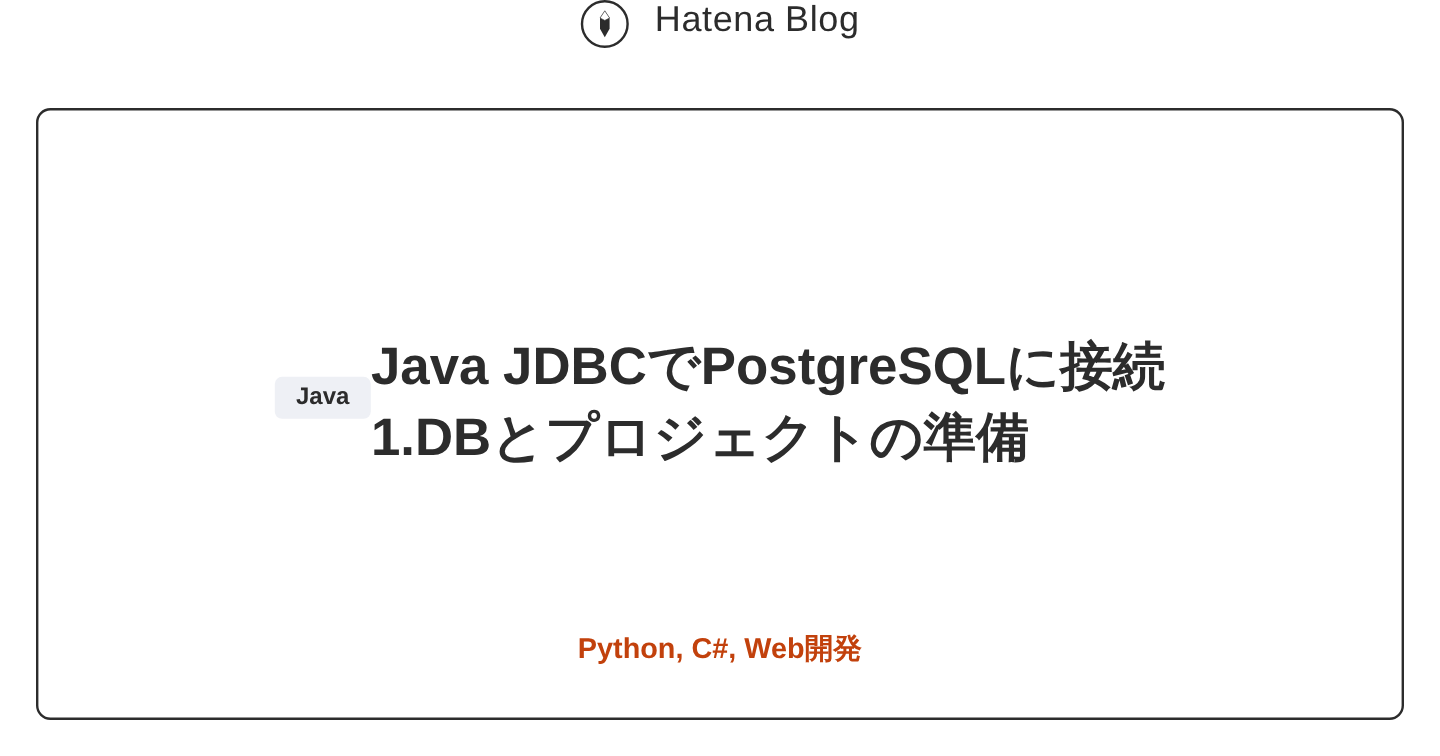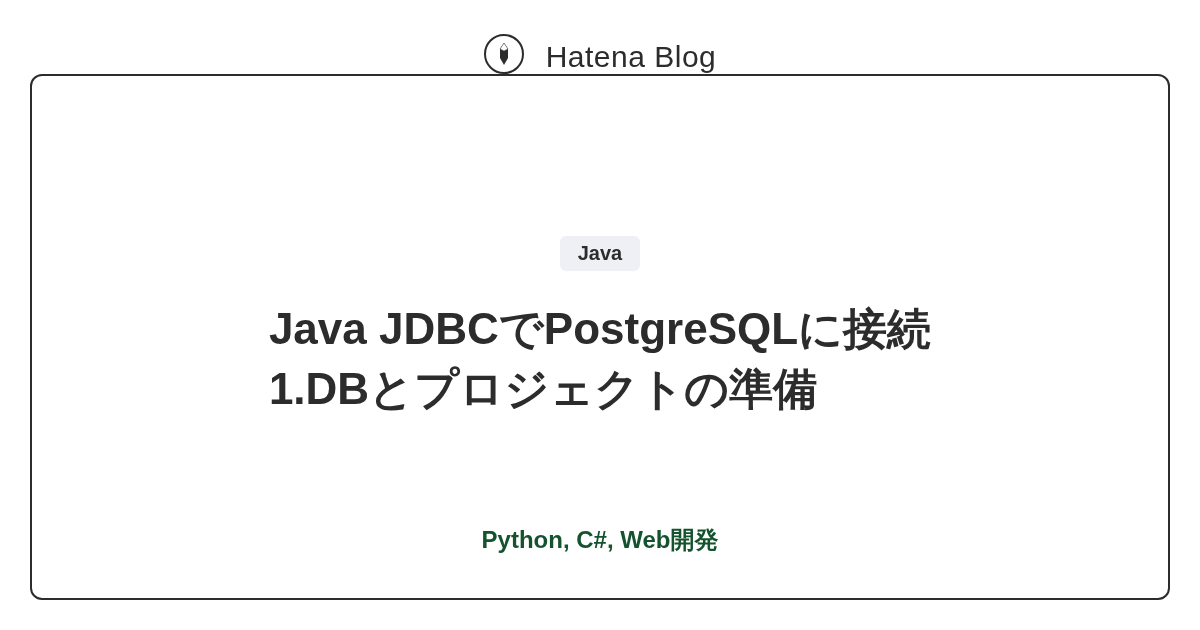--- a/index.html
+++ b/index.html
@@ -10,23 +10,23 @@
     body {
       width: 1200px;
       height: 630px;
       background: #ffffff;
       font-family: -apple-system, BlinkMacSystemFont, "Segoe UI", "Hiragino Sans", "Hiragino Kaku Gothic ProN", Meiryo, sans-serif;
       display: flex;
       flex-direction: column;
       overflow: hidden;
     }
     .header {
-      height: 74px;
+      height: 90px;
       display: flex;
-      align-items: flex-end;
+      align-items: flex-start;
       justify-content: center;
       gap: 22px;
     }
     .logo-icon {
       width: 40px;
       height: 40px;
       border: 2.5px solid #2c2c2c;
       border-radius: 50%;
       display: flex;
       align-items: center;
@@ -41,21 +41,21 @@
       font-weight: 500;
       color: #2c2c2c;
       letter-spacing: 0.5px;
     }
     .card {
       margin: 0 30px 30px 30px;
       flex: 1;
       border: 2px solid #2c2c2c;
       border-radius: 12px;
       display: flex;
-      flex-direction: column;
+      flex-direction: row;
       align-items: center;
       justify-content: center;
       padding: 40px 60px;
       position: relative;
     }
     .tag {
       background: #eef0f5;
       color: #2c2c2c;
       font-size: 20px;
       font-weight: 600;
@@ -68,21 +68,21 @@
       font-weight: 700;
       color: #2c2c2c;
       line-height: 1.35;
       margin-bottom: 20px;
     }
     .subtitle {
       position: absolute;
       bottom: 42px;
       font-size: 24px;
       font-weight: 700;
-      color: #14532d;
+      color: #c2410c;
       text-align: center;
       margin-top: 30px;
     }
   </style>
 </head>
 <body>
 
 <div class="header">
   <span class="logo-icon">
     <svg viewBox="0 0 18 24" fill="none">

